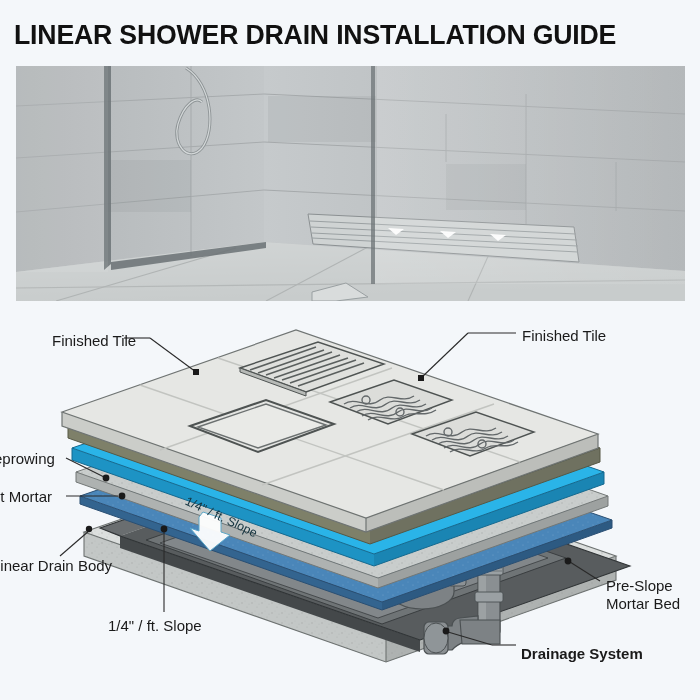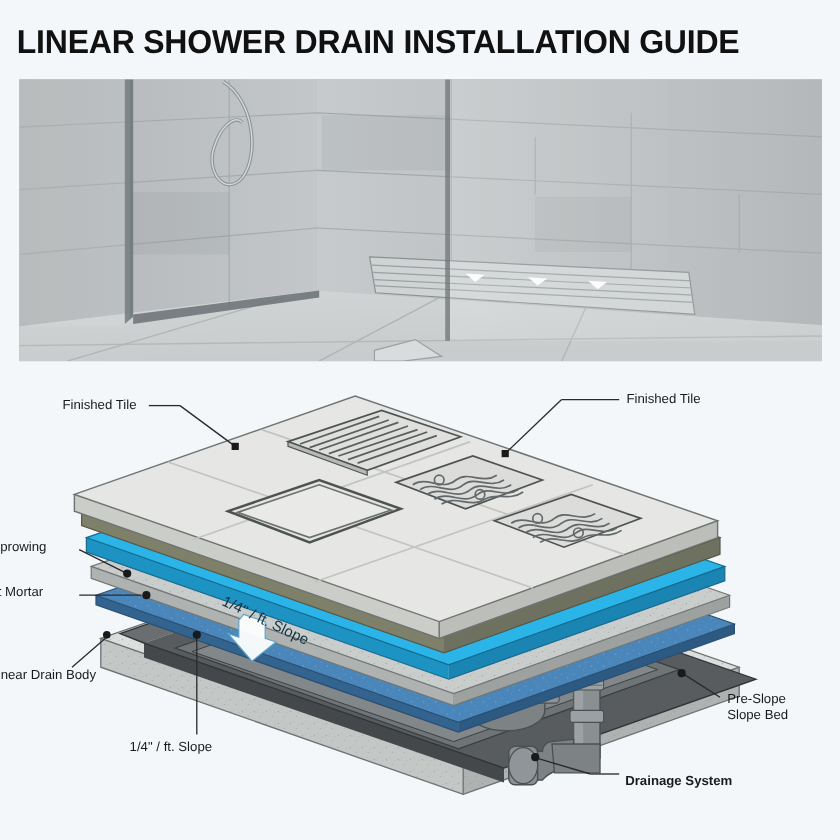--- a/index.html
+++ b/index.html
@@ -30,21 +30,21 @@
   }
   .photo svg{display:block;}
 
   
   .diagram{position:absolute;left:0;top:300px;width:700px;height:400px;}
   .diagram svg{display:block;}
 
   
   .lbl{
     position:absolute;
-    font-size:11px;color:#1a1a1a;
+    font-size:15px;color:#1a1a1a;
     font-family:"Liberation Sans","DejaVu Sans",sans-serif;
     white-space:nowrap;line-height:1.18;
   }
   .lbl.two{white-space:normal;width:110px;}
 
   .l-ft-left   {left:52px; top:332px;}
   .l-ft-right  {left:522px;top:327px;}
   .l-waterproof{left:-6px; top:450px;}
   .l-wetmortar {left:-8px; top:488px;}
   .l-drainbody {left:-8px; top:557px;}
@@ -387,17 +387,17 @@
 
   <div class="lbl l-ft-left">Finished Tile</div>
   <div class="lbl l-ft-right">Finished Tile</div>
   <div class="lbl l-waterproof">eprowing</div>
   <div class="lbl l-wetmortar">et Mortar</div>
   <div class="lbl l-drainbody">Linear Drain Body</div>
   <div class="lbl l-slopebot">1/4" / ft. Slope</div>
   <div class="lbl l-drainage">Drainage System</div>
   <div class="lbl l-preslope two">
     <span>Pre-Slope</span><br>
-    <span>Slope Bed</span>
+    <span>Mortar Bed</span>
   </div>
   <div class="lbl l-slopeblue">1/4" / ft. Slope</div>
 
 </div>
 
 </body></html>

